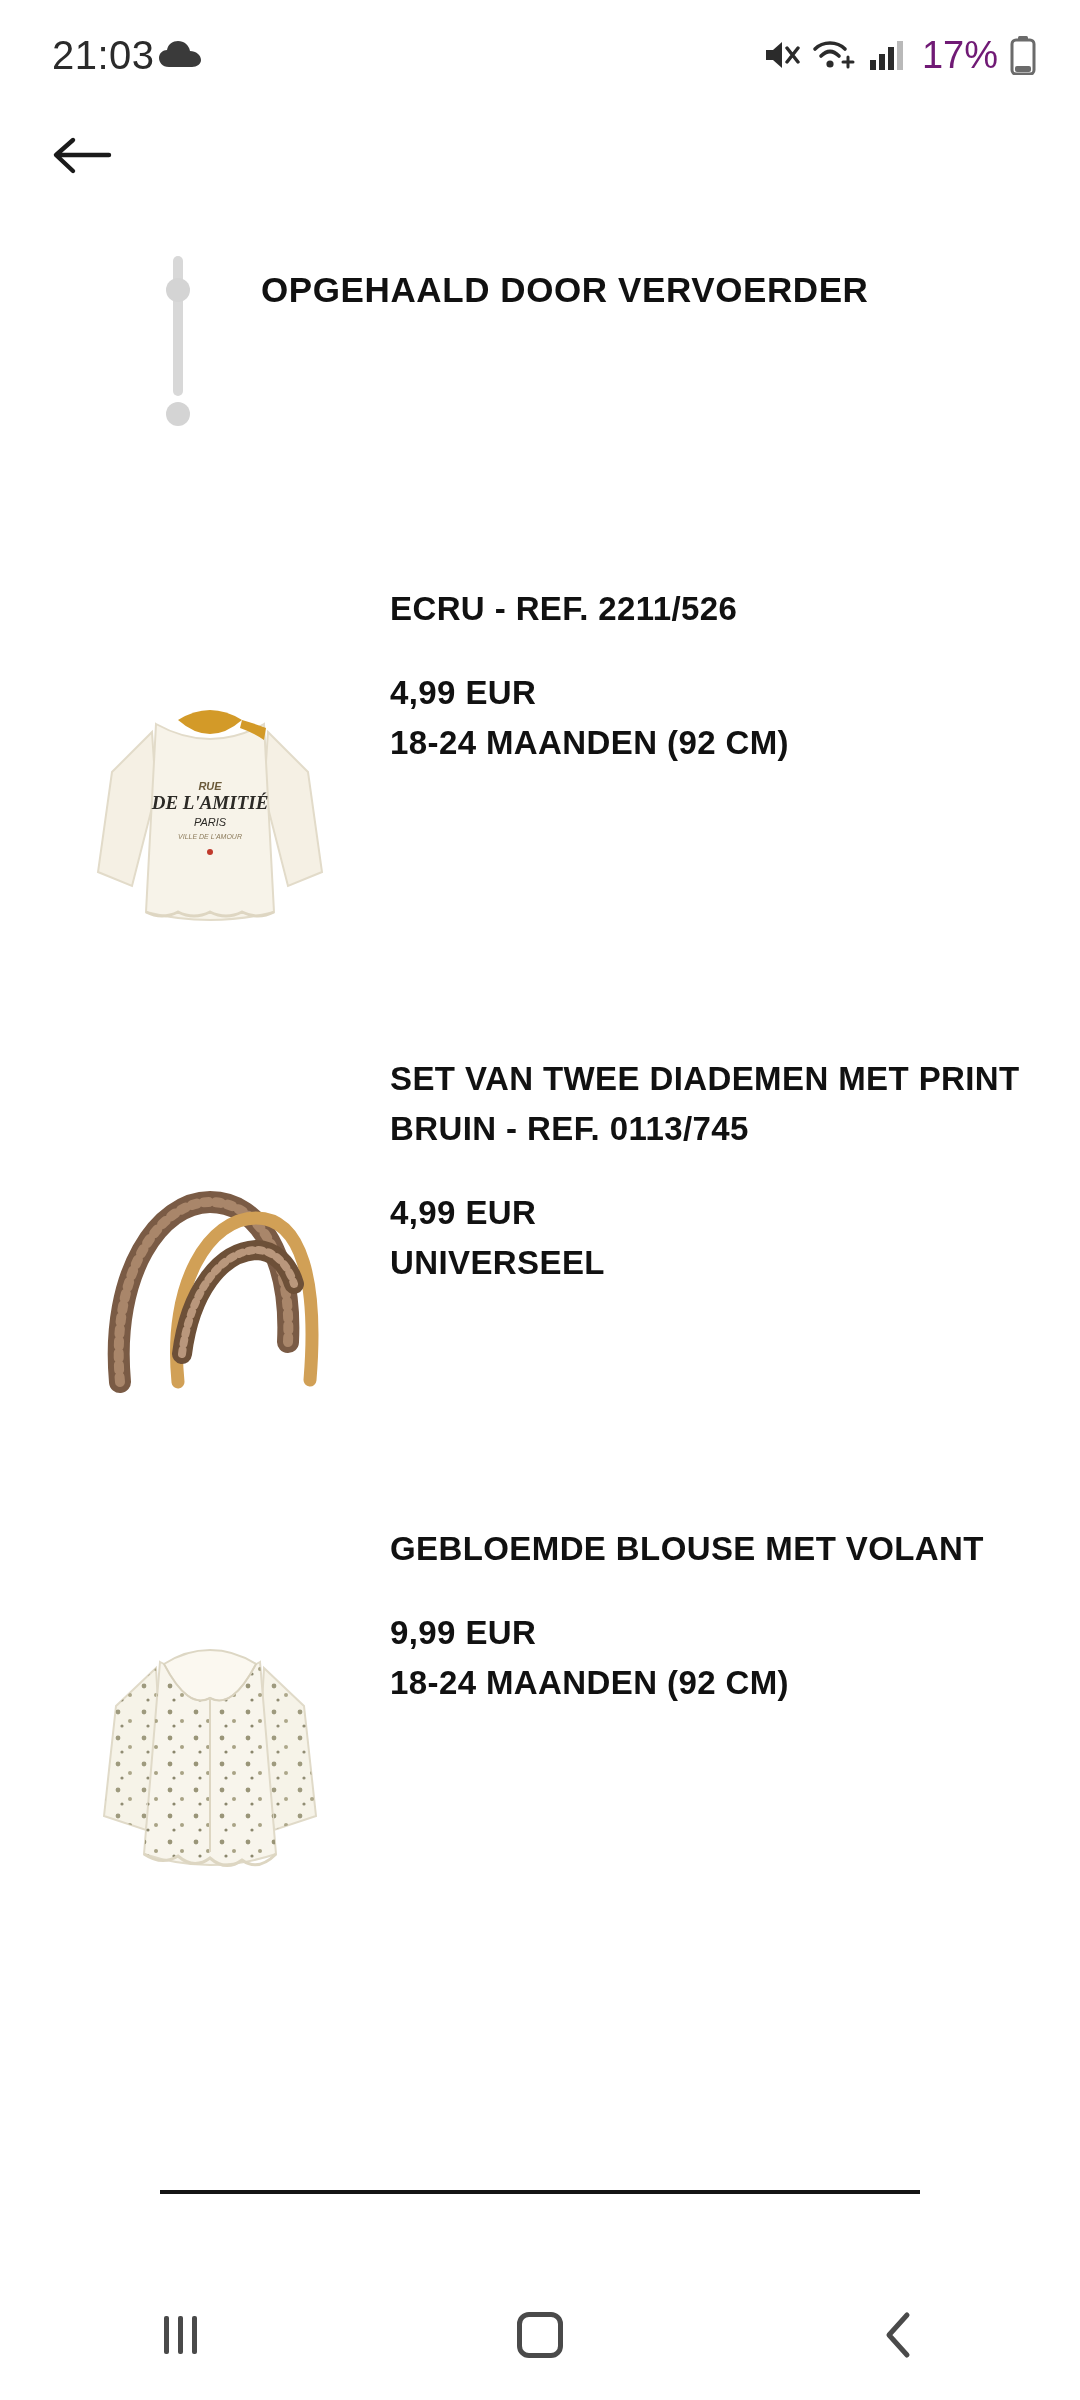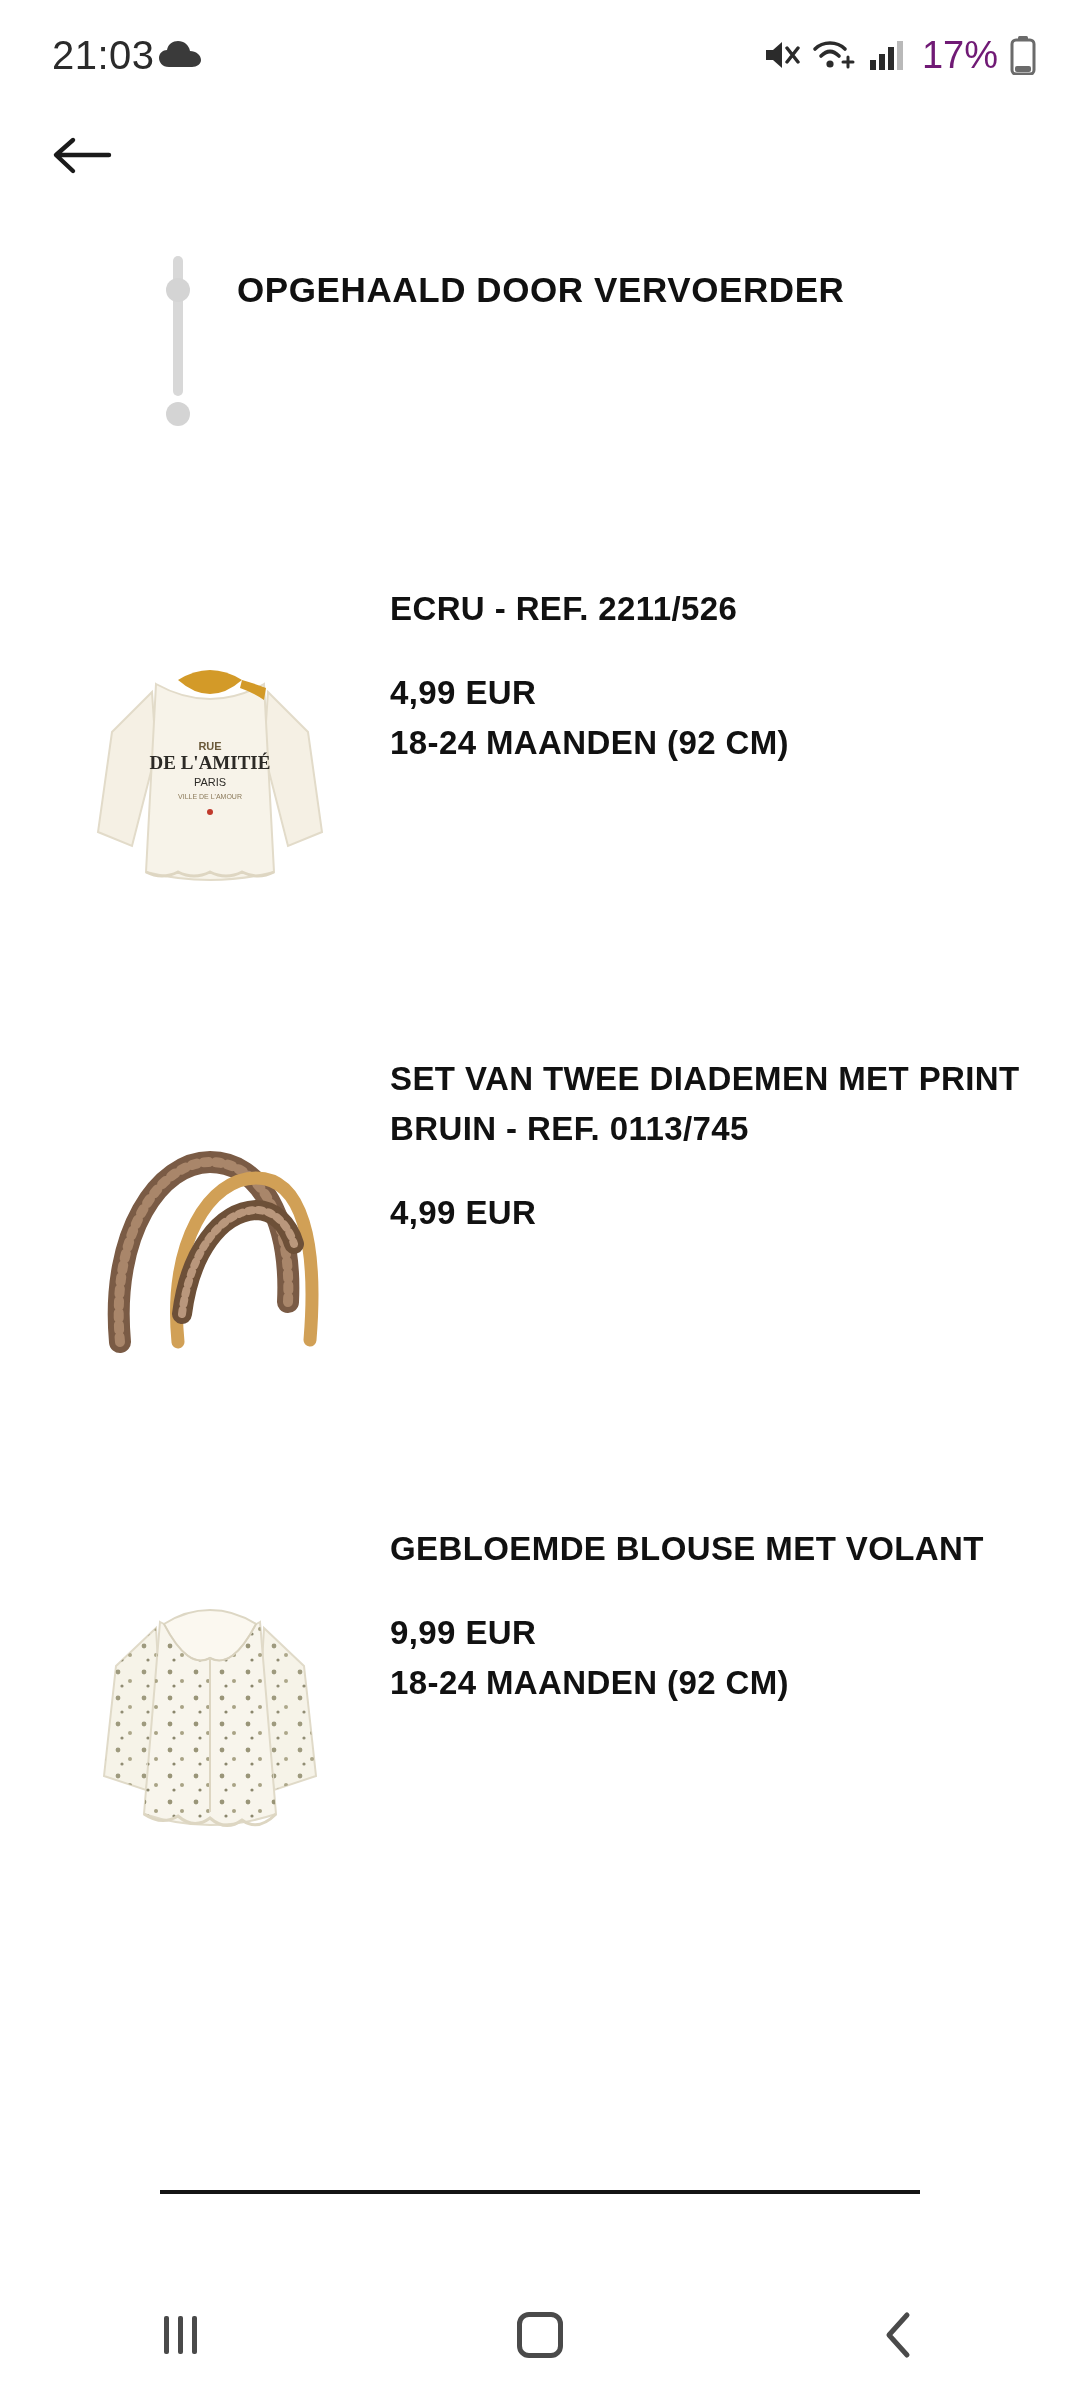--- a/index.html
+++ b/index.html
@@ -71,20 +71,21 @@
     width: 10px;
     height: 140px;
     background: #d8d8d8;
     border-radius: 5px;
   }
   .step {
     display: flex;
     align-items: center;
     min-height: 84px;
     position: relative;
+    padding-left: 24px;
   }
   .step + .step { margin-top: 40px; }
   .dot {
     position: absolute;
     left: 166px;
     width: 24px;
     height: 24px;
     border-radius: 50%;
     background: #d4d4d4;
   }
@@ -103,23 +104,24 @@
     display: flex;
     align-items: flex-start;
     height: 470px;
     padding-left: 60px;
   }
   .thumb {
     width: 300px;
     height: 400px;
     flex: none;
     display: flex;
-    align-items: flex-start;
+    align-items: flex-end;
     justify-content: center;
     margin-top: 70px;
+    font-style: italic;
   }
   .info {
     padding-top: 32px;
     margin-left: 30px;
   }
   .info .name,
   .info .ref,
   .info .price,
   .info .size {
     font-size: 33px;
@@ -284,20 +286,21 @@
         <path d="M118 250 C108 150 150 86 196 86 C242 86 258 150 250 248" fill="none" stroke="#d1a056" stroke-width="13" stroke-linecap="round"></path>
         <path d="M122 222 C130 160 160 120 196 118 C214 118 228 132 234 152" fill="none" stroke="#6d5038" stroke-width="20" stroke-linecap="round"></path>
         <path d="M122 222 C130 160 160 120 196 118 C214 118 228 132 234 152" fill="none" stroke="#b9977c" stroke-width="8" stroke-linecap="round" stroke-dasharray="4 6"></path>
       </svg>
     </div>
     <div class="info">
       <div class="name">Set van twee diademen met print</div>
       <div class="ref">Bruin - Ref. 0113/745</div>
       <div class="gap"></div>
       <div class="price">4,99 EUR</div>
+      <div class="size">Universeel</div>
     </div>
   </div>
 
   <div class="item">
     <div class="thumb">
       <svg width="300" height="360" viewBox="0 0 300 360">
         <defs>
           <pattern id="floral" width="26" height="26" patternUnits="userSpaceOnUse">
             <circle cx="6" cy="6" r="2.4" fill="#8e8a6b"></circle>
             <circle cx="18" cy="15" r="2" fill="#a09a79"></circle>

